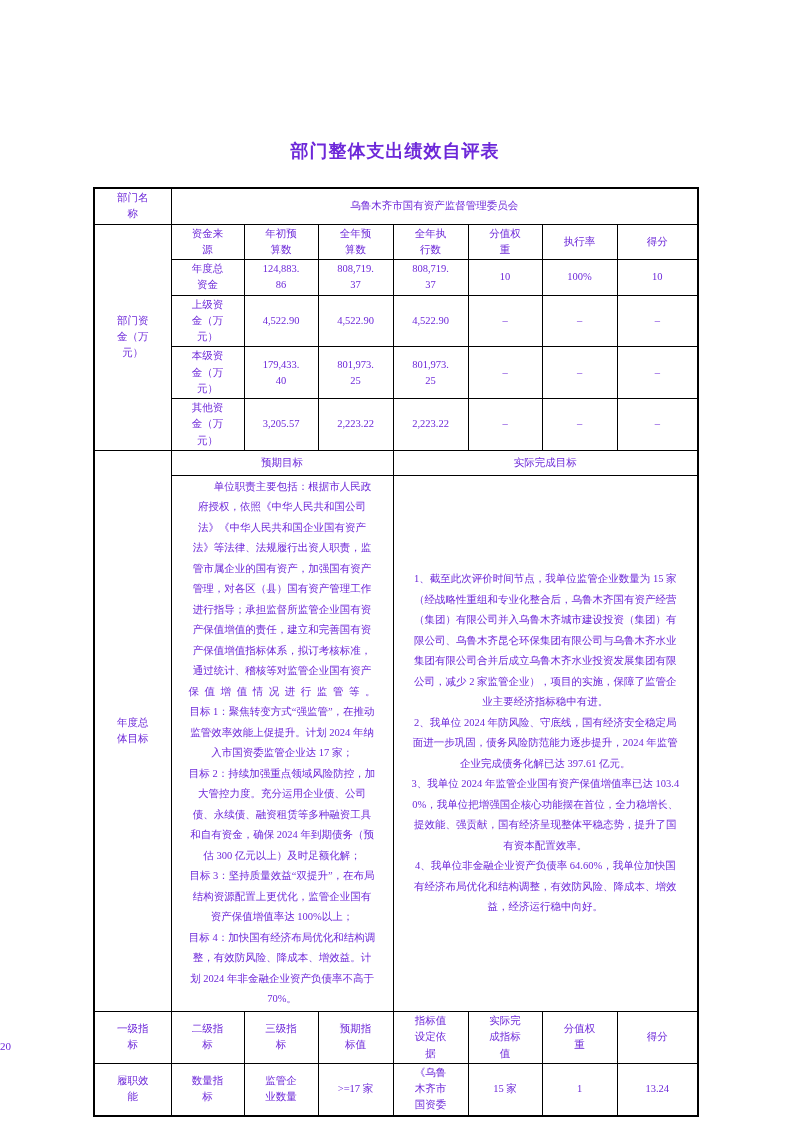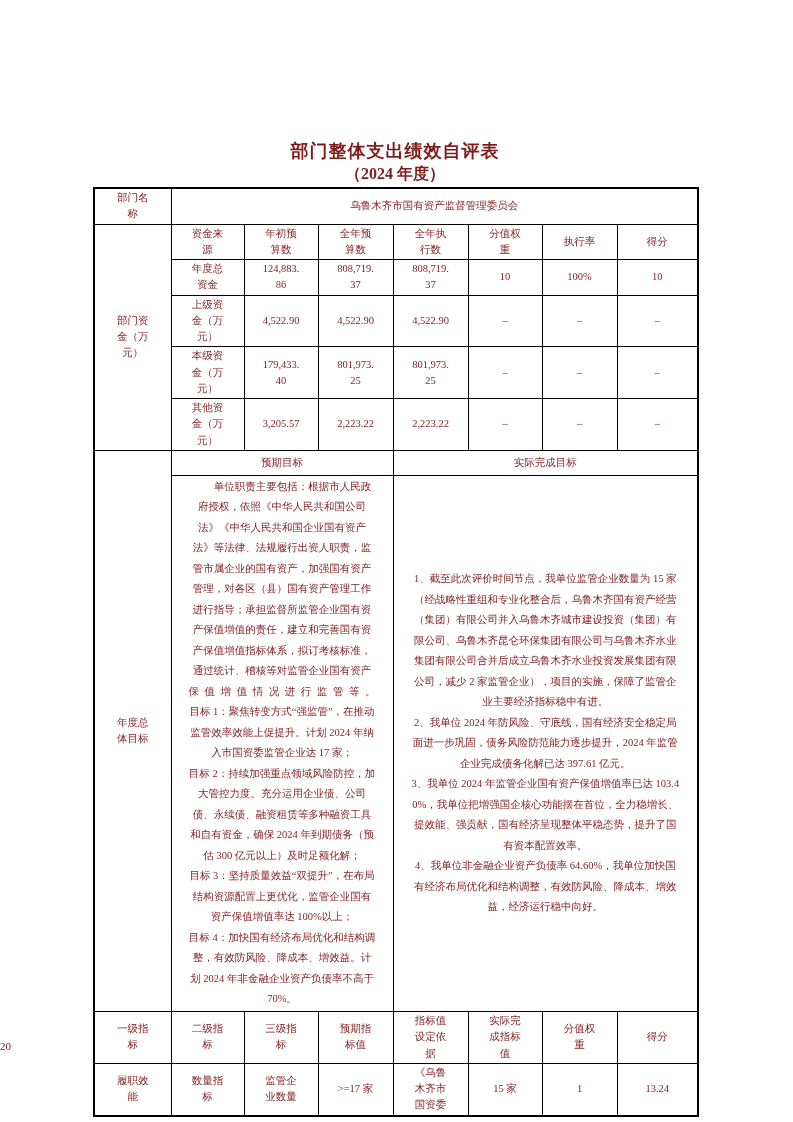--- a/index.html
+++ b/index.html
@@ -1,20 +1,20 @@
 <!DOCTYPE html>
 <html><head>
 <meta charset="utf-8">
 <style>
   html,body { margin:0; padding:0; background:#ffffff; }
   .page {
     position:relative;
     width:793px; height:1122px;
     background:#ffffff;
-    color:#7f1d1d;
+    color:#6d28d9;
     font-family:"Liberation Serif","DejaVu Serif",serif;
     overflow:hidden;
   }
   .doc-title {
     position:absolute; top:139px; left:93px; width:604px;
     margin:0; text-align:center;
     font-size:18px; font-weight:bold; letter-spacing:1px;
   }
   .doc-subtitle {
     position:absolute; top:164px; left:93px; width:604px;
@@ -61,21 +61,20 @@
     position:absolute; top:1040px; left:0; width:100%;
     text-align:left; font-size:11px;
   }
 </style>
 </head>
 <body>
 
 <div class="page">
 
   <h1 class="doc-title">部门整体支出绩效自评表</h1>
-  <div class="doc-subtitle">（2024 年度）</div>
 
   <table class="report">
     <colgroup>
       <col style="width:77px">
         <col style="width:73px">
         <col style="width:74px">
         <col style="width:75px">
       <col style="width:75px">
         <col style="width:74px">
         <col style="width:75px">

